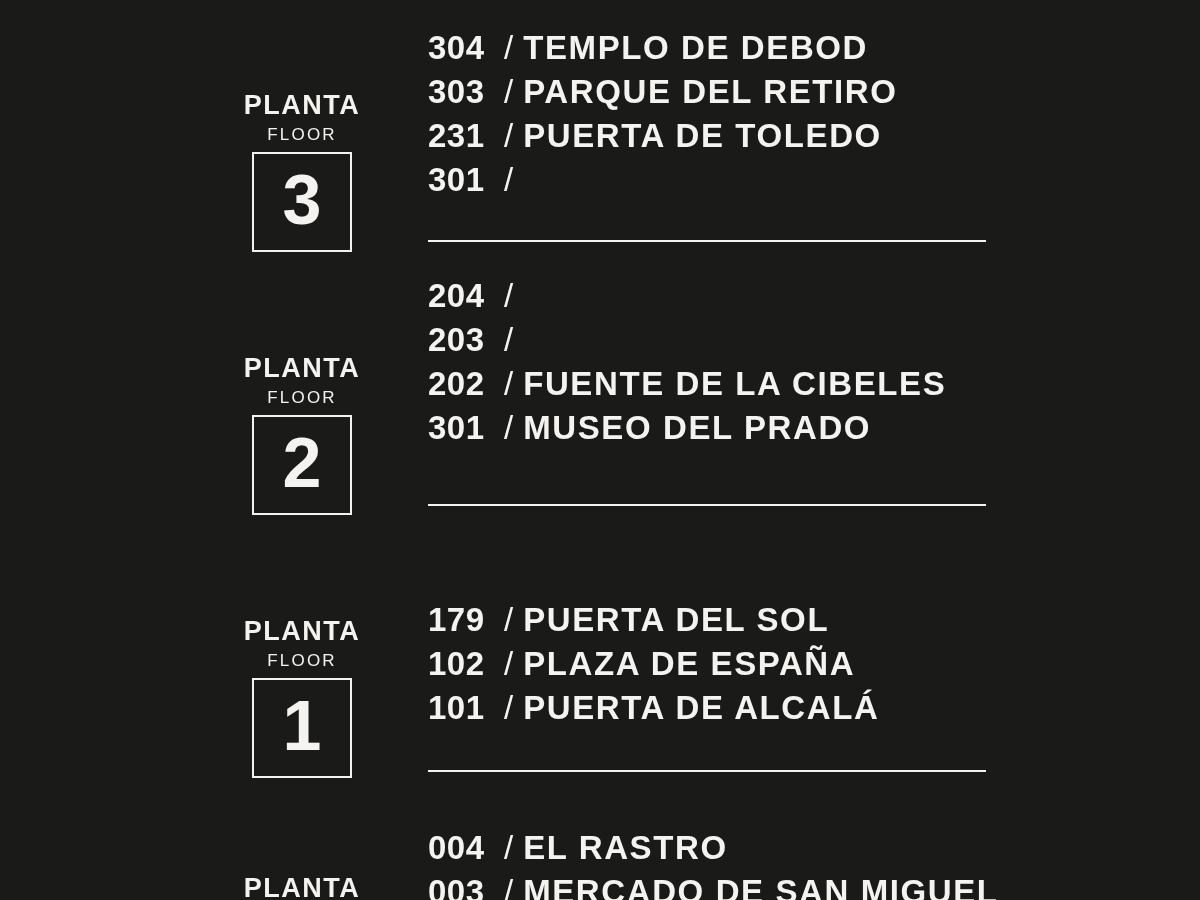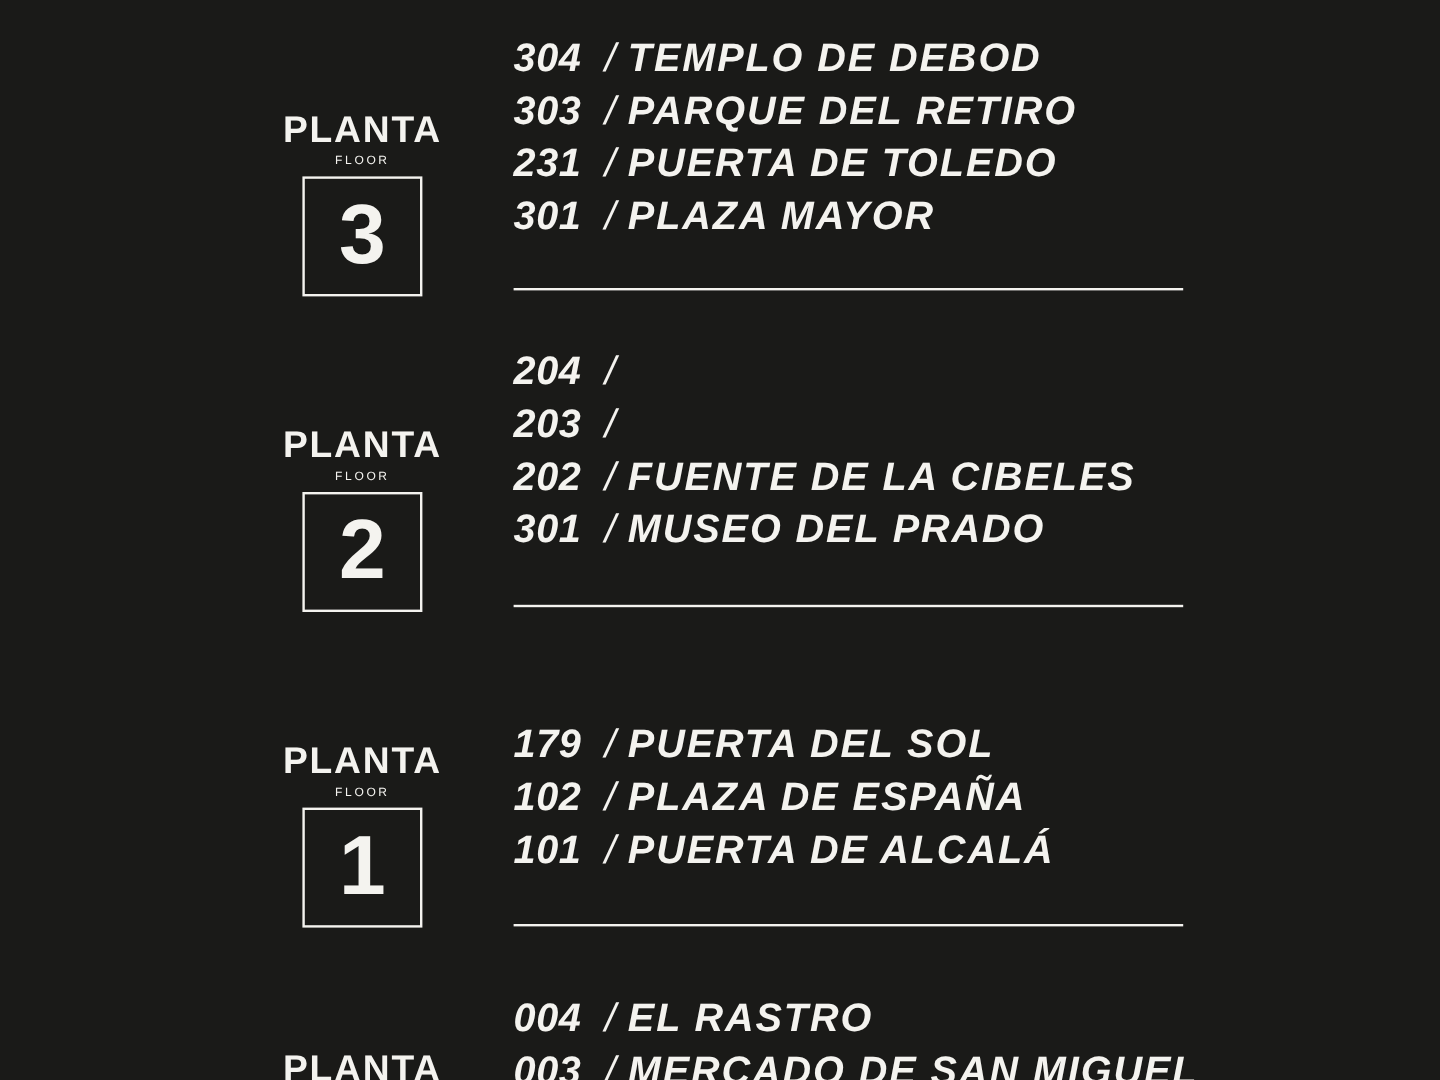--- a/index.html
+++ b/index.html
@@ -21,30 +21,30 @@
     background: #1a1a18;
   }
   
   .marker {
     position: absolute;
     width: 160px;
     text-align: center;
   }
   .marker-planta {
     font-family: "Liberation Sans", sans-serif;
-    font-size: 31px;
+    font-size: 27px;
     font-weight: 700;
     letter-spacing: 1.5px;
     line-height: 1;
     color: #f4f3ef;
     white-space: nowrap;
   }
   .marker-floor {
     font-family: "Liberation Sans", sans-serif;
-    font-size: 10px;
+    font-size: 17px;
     font-weight: 400;
     letter-spacing: 2.2px;
     color: #f4f3ef;
     margin-top: 6px;
     margin-bottom: 7px;
   }
   .marker-box {
     width: 100px;
     height: 100px;
     border: 2px solid #f4f3ef;
@@ -68,21 +68,20 @@
     position: absolute;
     left: 428px;
     width: 560px;
   }
   .entry {
     display: flex;
     align-items: flex-end;
     font-size: 33px;
     line-height: 44px;
     white-space: nowrap;
-    font-style: italic;
   }
   .entry .code {
     font-weight: 700;
     letter-spacing: 0.5px;
     min-width: 68px;
   }
   .entry .slash {
     font-weight: 400;
     margin: 0 10px 0 8px;
     color: #f4f3ef;
@@ -124,33 +123,32 @@
       <span class="name">PARQUE DEL RETIRO</span>
     </div>
     <div class="entry">
       <span class="code">231</span>
       <span class="slash">/</span>
       <span class="name">PUERTA DE TOLEDO</span>
     </div>
     <div class="entry">
       <span class="code">301</span>
       <span class="slash">/</span>
-      <span class="name">PLAZA MAYOR</span>
     </div>
   </div>
   <div class="rule" style="top:240px;"></div>
 
   <div class="marker" style="left:222px; top:355px;">
     <div class="marker-planta">PLANTA</div>
     <div class="marker-floor">FLOOR</div>
     <div class="marker-box">
       <span class="marker-num">2</span>
     </div>
   </div>
-  <div class="listing" style="top:287px;">
+  <div class="listing" style="top:274px;">
     <div class="entry">
       <span class="code">204</span>
       <span class="slash">/</span>
     </div>
     <div class="entry">
       <span class="code">203</span>
       <span class="slash">/</span>
     </div>
     <div class="entry">
       <span class="code">202</span>

